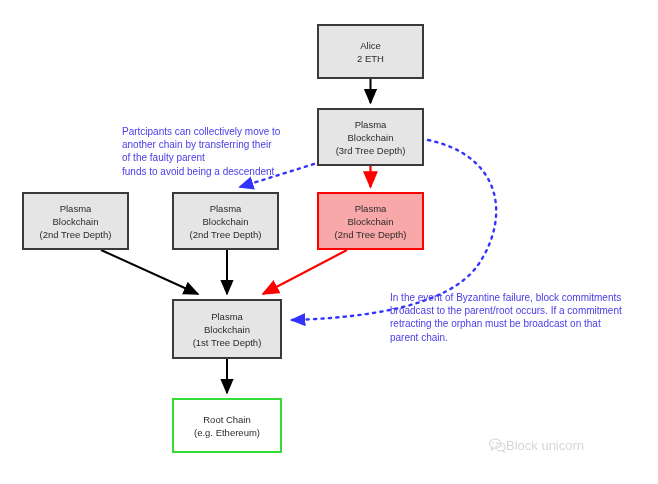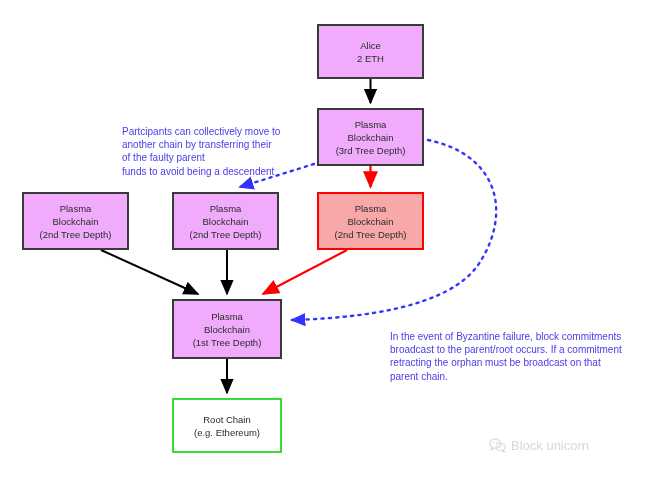--- a/index.html
+++ b/index.html
@@ -21,21 +21,21 @@
     position: absolute;
     left: 0;
     top: 0;
     width: 658px;
     height: 484px;
   }
   .node {
     position: absolute;
     box-sizing: border-box;
     border: 2px solid #3a3a3a;
-    background: #f0abfc;
+    background: #e5e5e5;
     display: flex;
     flex-direction: column;
     align-items: center;
     justify-content: center;
     text-align: center;
     color: #2b2b2b;
     font-size: 9.5px;
     line-height: 13px;
     z-index: 3;
   }
@@ -53,21 +53,20 @@
     color: #4b3ce8;
     font-size: 10px;
     line-height: 13.2px;
     z-index: 4;
   }
   .annotation .line { display: block; white-space: nowrap; }
   .watermark {
     position: absolute;
     display: flex;
     align-items: center;
-    gap: 5px;
     color: #d7d7d7;
     font-size: 13px;
     z-index: 5;
     user-select: none;
   }
   .watermark svg { display: block; }
   .footer-ghost {
     position: absolute;
     left: 90px;
     top: 467px;
@@ -155,21 +154,21 @@
     <span class="line">(e.g. Ethereum)</span>
   </div>
 
   <div class="annotation" style="left:122px; top:125px; width:190px;">
     <span class="line">Partcipants can collectively move to</span>
     <span class="line">another chain by transferring their</span>
     <span class="line">of the faulty parent</span>
     <span class="line">funds to avoid being a descendent</span>
   </div>
 
-  <div class="annotation" style="left:390px; top:291px; width:255px;margin-top:39px;">
+  <div class="annotation" style="left:390px; top:291px; width:255px;">
     <span class="line">In the event of Byzantine failure, block commitments</span>
     <span class="line">broadcast to the parent/root occurs. If a commitment</span>
     <span class="line">retracting the orphan must be broadcast on that</span>
     <span class="line">parent chain.</span>
   </div>
 
   <div class="watermark" style="left:489px; top:438px;">
     <span>
       <svg width="17" height="15" viewBox="0 0 17 15" xmlns="http://www.w3.org/2000/svg">
         <ellipse cx="6.2" cy="5.6" rx="5.6" ry="4.6" fill="none" stroke="#d7d7d7" stroke-width="1.1"></ellipse>

